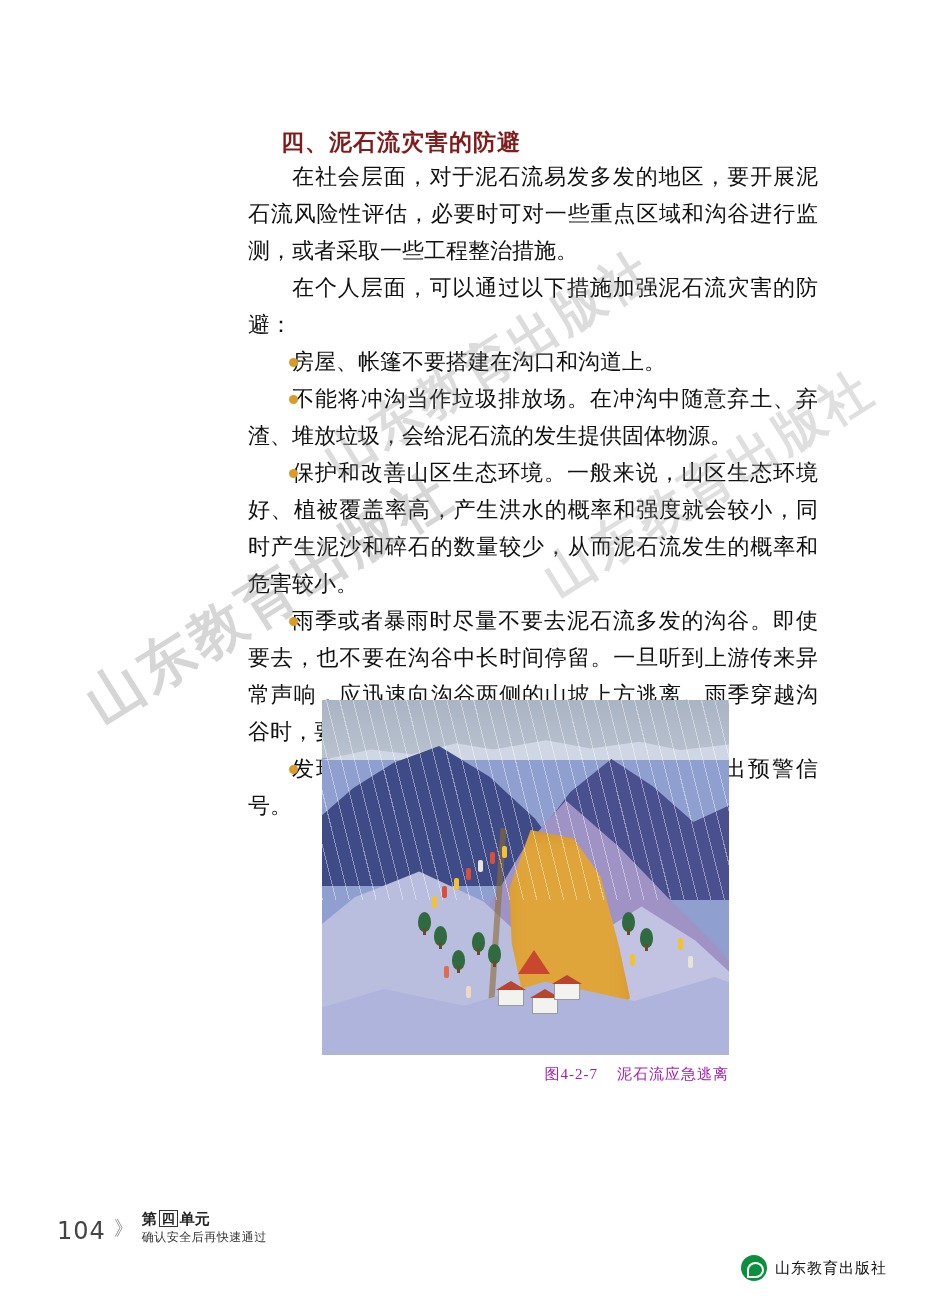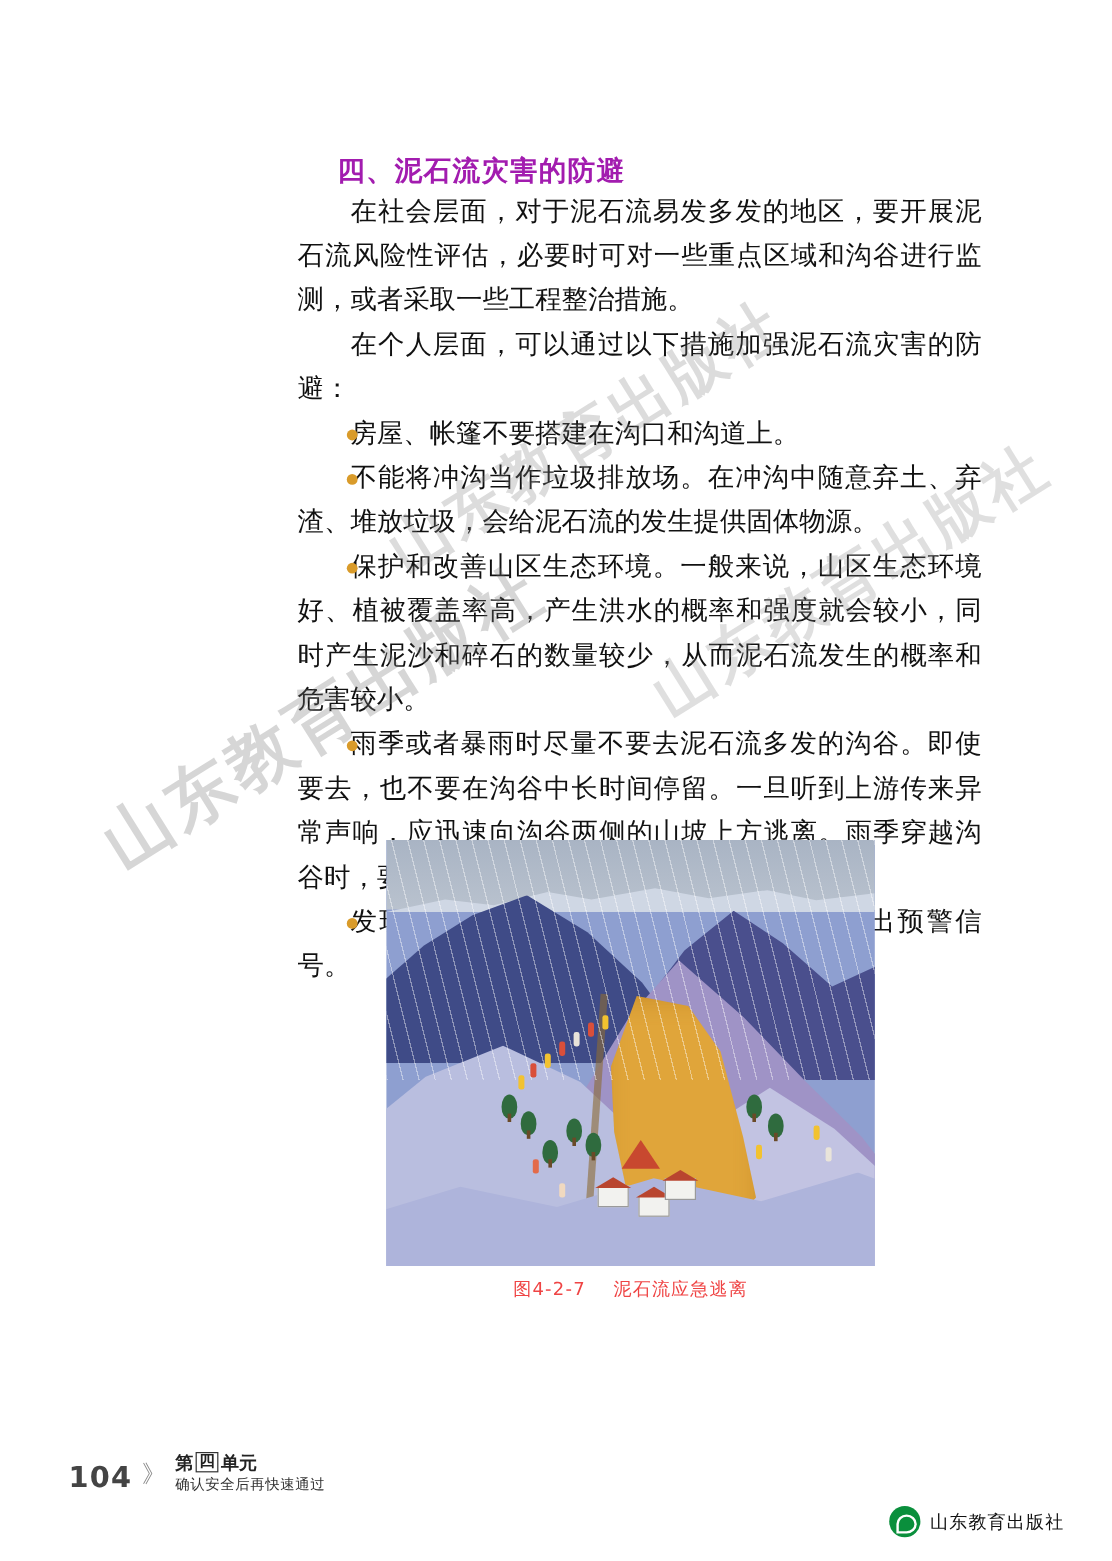--- a/index.html
+++ b/index.html
@@ -18,21 +18,21 @@
     overflow: hidden;
   }
 
   
   .section-heading {
     position: absolute;
     left: 281px;
     top: 108px;
     font-size: 23px;
     font-weight: bold;
-    color: #a21caf;
+    color: #7f1d1d;
     letter-spacing: 1px;
     white-space: nowrap;
   }
 
   
   .body-block {
     position: absolute;
     left: 248px;
     width: 570px;
     font-size: 22px;
@@ -76,24 +76,25 @@
   }
   .figure-image {
     position: relative;
     width: 407px;
     height: 355px;
     overflow: hidden;
     background: #8e9fd0;
   }
   .fig-caption {
     margin-top: 10px;
-    text-align: center;
+    text-align: right;
     font-size: 15px;
-    color: #ef4444;
+    color: #a21caf;
     letter-spacing: 1px;
+    font-family: Liberation Serif, serif;
   }
 
   
   .sky {
     position: absolute; left: 0; top: 0; width: 100%; height: 58px;
     background: linear-gradient(#a9b4c4, #b9c2ce);
   }
   .far-ridge {
     position: absolute; left: 0; top: 34px; width: 100%; height: 26px;
     background: #cfd7e4;
@@ -202,21 +203,20 @@
     left: 57px;
     bottom: 56px;
     display: flex;
     align-items: flex-end;
     gap: 6px;
   }
   .page-number {
     font-size: 24px;
     color: #444;
     letter-spacing: 1px;
-    font-weight: bold;
   }
   .footer-chevron {
     font-size: 20px;
     color: #8a8a8a;
     margin: 0 2px 3px 2px;
   }
   .footer-texts {
     line-height: 1.35;
   }
   .footer-unit {

